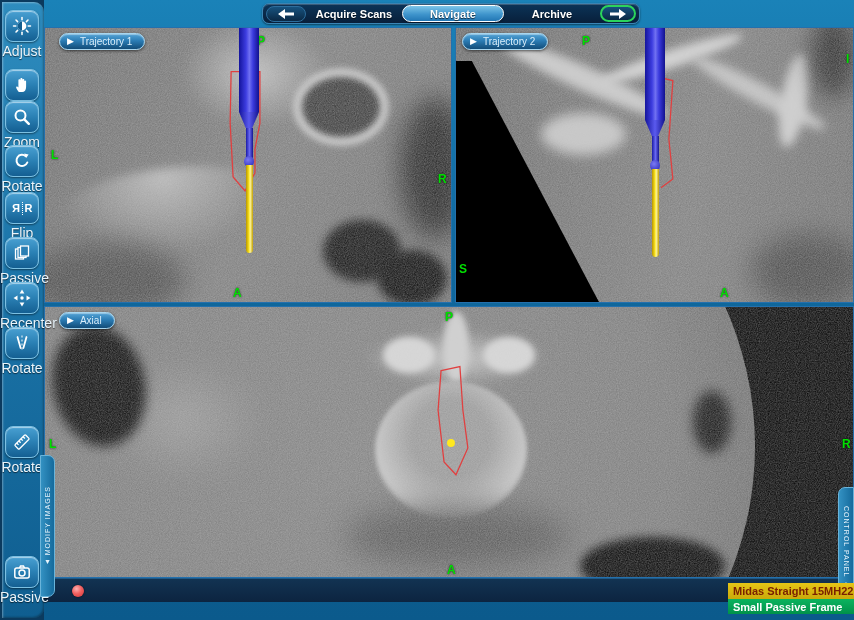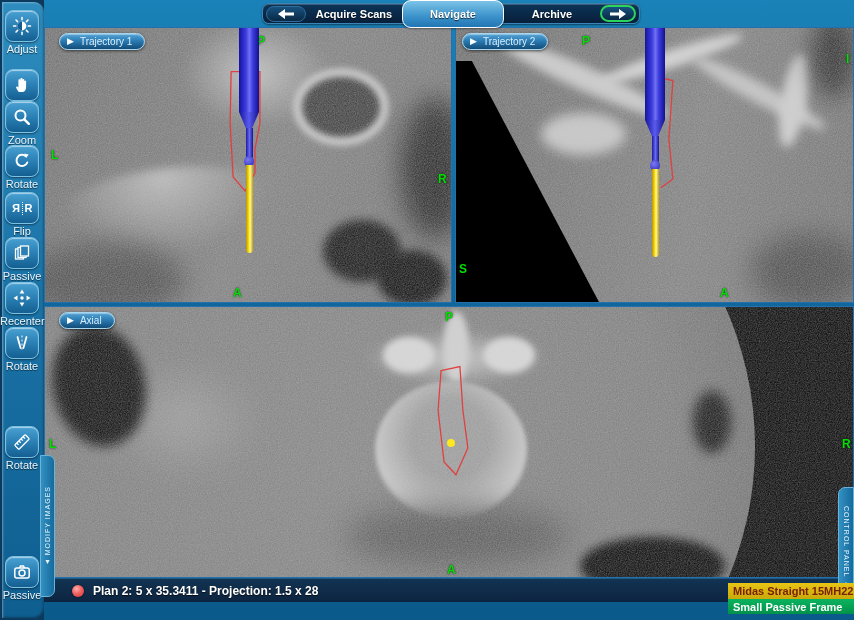--- a/index.html
+++ b/index.html
@@ -14,21 +14,21 @@
     background:#0b3a5e; z-index:30; }
   .sidebar-panel { position:absolute; left:2px; top:2px; width:42px; height:616px;
     border-radius:0 10px 10px 0;
     background:linear-gradient(180deg,#2e8cbe 0%,#1b74a8 45%,#0f5e90 100%);
     box-shadow:inset 1px 1px 2px rgba(255,255,255,.35), inset -1px -1px 2px rgba(0,0,0,.3); }
   .tool-group { position:absolute; left:0; width:44px; text-align:center; }
   .tool { display:block; margin:0 auto; width:34px; height:32px; border:1px solid #7cc0e2;
     border-radius:8px; background:linear-gradient(180deg,#49a0d2 0%,#2a80b4 50%,#145f92 100%);
     box-shadow:inset 0 1px 1px rgba(255,255,255,.55), 0 1px 2px rgba(0,0,0,.45);
     cursor:pointer; display:flex; align-items:center; justify-content:center; }
-  .tool-label { margin-top:1px; font-size:11px; color:#eaf5fc; text-shadow:0 1px 1px rgba(0,0,0,.6); }
+  .tool-label { margin-top:1px; font-size:14px; color:#eaf5fc; text-shadow:0 1px 1px rgba(0,0,0,.6); }
   .flip-face { display:flex; align-items:center; gap:2px; color:#fff; font-weight:bold; font-size:11px; }
   .flip-face .mir { display:inline-block; transform:scaleX(-1); }
   .flip-sep { width:0; height:13px; border-left:1px dotted #fff; }
   
   .side-tab { position:absolute; display:flex; align-items:center; justify-content:center;
     background:linear-gradient(90deg,#3391c2,#156a9c); border:1px solid #6ab4da; cursor:pointer; z-index:40; }
   .side-tab.left  { left:40px; top:455px; width:15px; height:142px; border-radius:0 7px 7px 0; }
   .side-tab.right { left:838px; top:487px; width:16px; height:120px; border-radius:7px 0 0 7px; }
   .vtext-up  { writing-mode:vertical-rl; transform:rotate(180deg); font-size:7px; letter-spacing:1px; color:#e8f5fd; white-space:nowrap; }
   .vtext-dn  { writing-mode:vertical-rl; font-size:7px; letter-spacing:1px; color:#e8f5fd; white-space:nowrap; }
@@ -36,21 +36,21 @@
   .tab-bar { position:absolute; left:262px; top:3px; width:378px; height:21px; z-index:35;
     background:linear-gradient(180deg,#0c3458,#081f3a); border-radius:7px;
     border:1px solid #3a85b5; box-shadow:0 1px 2px rgba(0,0,0,.5), inset 0 1px 0 rgba(255,255,255,.2);
     display:flex; align-items:center; padding:0 3px; gap:2px; }
   .nav-arrow { width:40px; height:16px; border-radius:8px; border:1px solid #2c6d9c;
     background:linear-gradient(180deg,#17527e,#0a2844); display:flex; align-items:center;
     justify-content:center; cursor:pointer; }
   .nav-arrow.next { width:36px; height:17px; border-radius:9px; border:2px solid #2bd45c; }
   .tab { flex:1; background:none; border:none; color:#fff; font-weight:bold; font-size:11px;
     text-shadow:0 1px 1px rgba(0,0,0,.7); cursor:pointer; font-family:inherit; }
-  .tab.active { flex:0 0 102px; height:28px; border-radius:9px; border:1px solid #fff;
+  .tab.active { flex:0 0 102px; height:17px; border-radius:9px; border:1px solid #fff;
     background:linear-gradient(180deg,#7cc4e8 0%,#3f95cc 55%,#2176b4 100%);
     box-shadow:0 1px 2px rgba(0,0,0,.4); }
   
   .viewport { position:absolute; overflow:hidden; background:linear-gradient(115deg,#6d6d6d,#7d7d7d 55%,#727272);
     border:1px solid #2470ad; cursor:crosshair; }
   .vp1 { left:44px; top:27px;  width:408px; height:276px; }
   .vp2 { left:455px; top:27px; width:399px; height:276px; background:#000; }
   .vp3 { left:44px; top:306px; width:810px; height:272px; background:#000; }
   .blob { position:absolute; border-radius:50%; }
   .grain-svg { position:absolute; inset:0; width:100%; height:100%; pointer-events:none; }
@@ -358,19 +358,18 @@
     <span>Axial</span>
   </button>
   <span class="orient" style="left:400px;top:3px;">P</span>
   <span class="orient" style="left:4px;top:130px;">L</span>
   <span class="orient" style="left:797px;top:130px;">R</span>
   <span class="orient" style="left:402px;top:256px;">A</span>
 </div>
 
 <div class="status-bar">
   <span class="plan-dot"></span>
-  <span class="status-text">Plan 2: 5 x 35.3411 - Projection: 1.5 x 28</span>
 </div>
 
 <div class="badges">
   <div class="badge tool-badge">Midas Straight 15MH22</div>
   <div class="badge frame-badge">Small Passive Frame</div>
 </div>
 
 </body></html>

